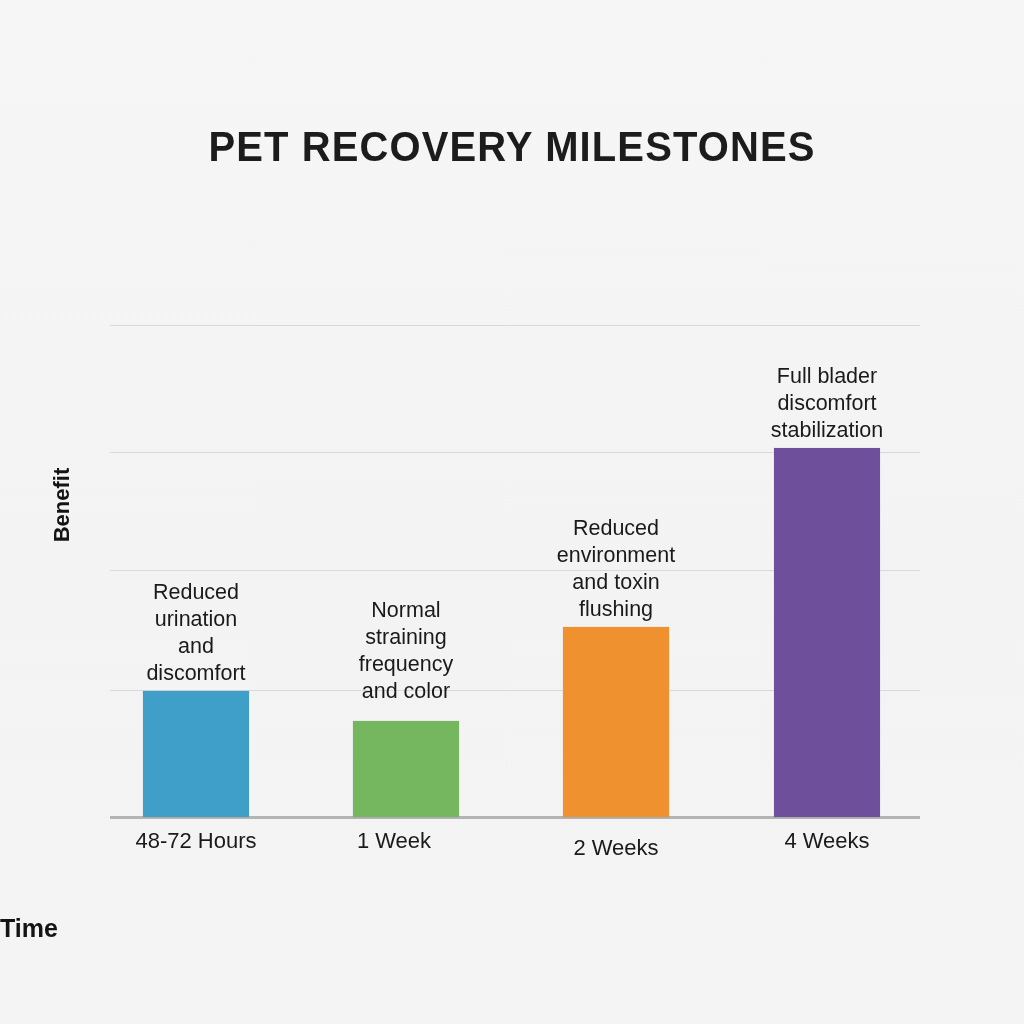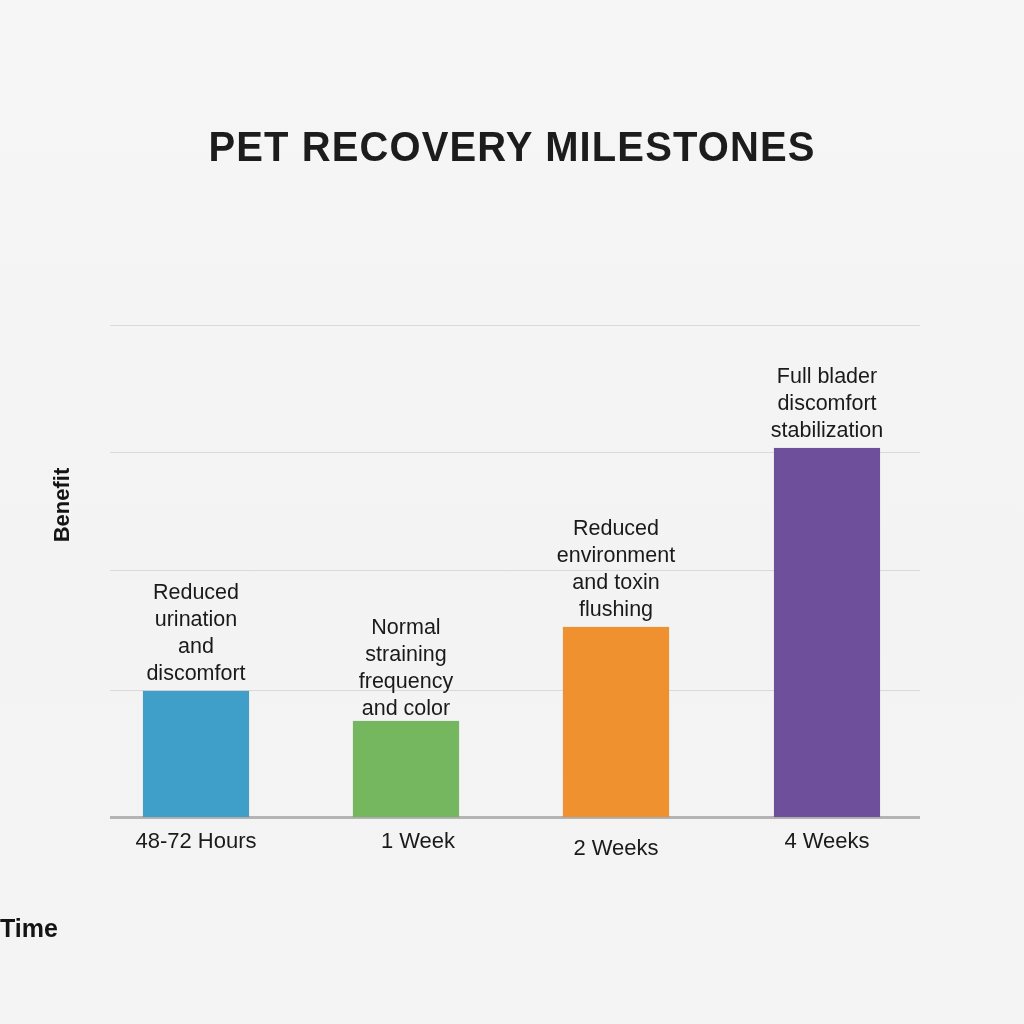--- a/index.html
+++ b/index.html
@@ -156,21 +156,21 @@
       <div class="bar-annotation" style="bottom:130px;">
         <div>Reduced</div>
         <div>urination</div>
         <div>and</div>
         <div>discomfort</div>
       </div>
     </div>
 
     <div class="bar" style="left:243px; height:96px;">
       <div class="bar-rect" style="height:96px; background:#74b75f;"></div>
-      <div class="bar-annotation" style="bottom:95px;margin-top:12px;">
+      <div class="bar-annotation" style="bottom:112px;margin-top:12px;">
         <div>Normal</div>
         <div>straining</div>
         <div>frequency</div>
         <div>and color</div>
       </div>
     </div>
 
     <div class="bar" style="left:453px; height:190px;">
       <div class="bar-rect" style="height:190px; background:#f0912f;"></div>
       <div class="bar-annotation" style="bottom:194px;">
@@ -186,19 +186,19 @@
       <div class="bar-annotation" style="bottom:373px;">
         <div>Full blader</div>
         <div>discomfort</div>
         <div>stabilization</div>
       </div>
     </div>
 
   </div>
 
   <div class="tick-label" style="left:76px;">48-72 Hours</div>
-  <div class="tick-label" style="left:298px;">1 Week</div>
+  <div class="tick-label" style="left:274px;">1 Week</div>
   <div class="tick-label" style="left:496px;margin-top:7px;">2 Weeks</div>
   <div class="tick-label" style="left:707px;">4 Weeks</div>
 
   <div id="x-axis-title">Time</div>
 
 </div>
 
 </body></html>

